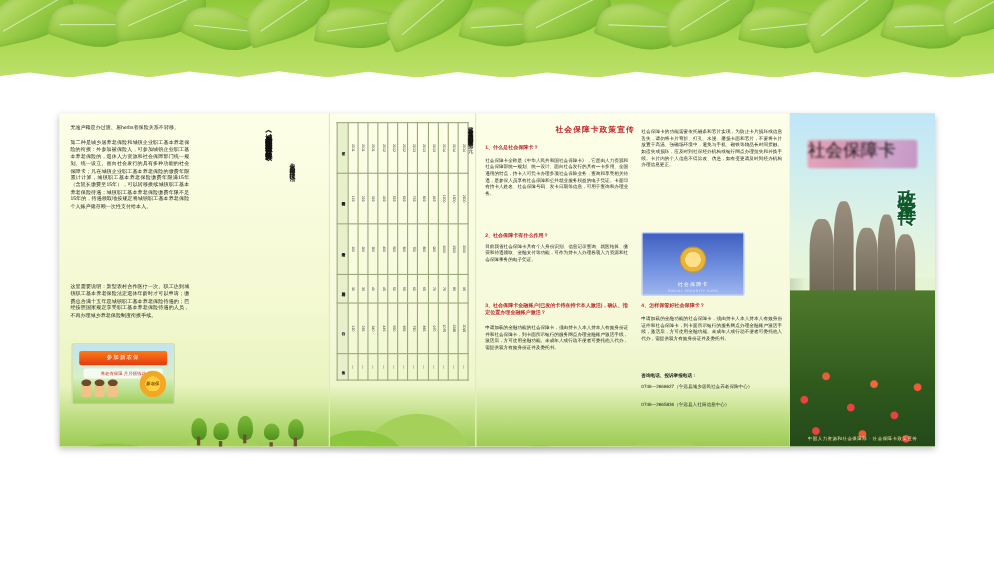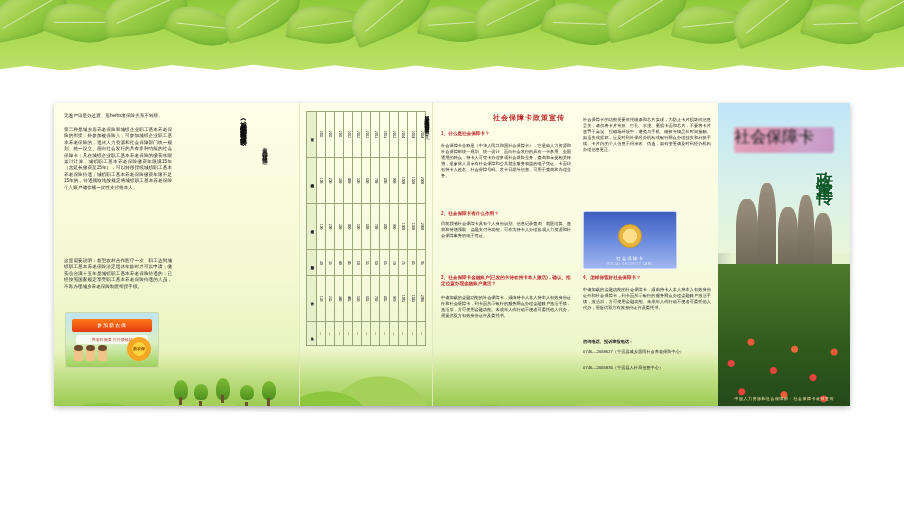--- a/index.html
+++ b/index.html
@@ -340,21 +340,21 @@
               </tr>
             </tbody>
         </table>
       </div>
       <div class="tbl-caption">城乡居民社会养老保险个人缴费档次与政府补贴标准对照表（单位：元）</div>
     </div>
 
     <div class="panel panel-right">
       <div class="grass"></div>
 
-      <div class="art-title" style="left:60px;top:10px;">社会保障卡政策宣传</div>
+      <div class="art-title" style="left:72px;top:10px;">社会保障卡政策宣传</div>
 
       <div class="q-title" style="left:8px;top:28px;width:130px;">1、什么是社会保障卡？</div>
       <div class="body-col" style="left:8px;top:40px;width:130px;">社会保障卡全称是《中华人民共和国社会保障卡》，它是由人力资源和社会保障部统一规划、统一设计、面向社会发行的具有一卡多用、全国通用的特点，持卡人可凭卡办理多项社会保险业务，查询和享受相关待遇，是参保人员享有社会保障和公共就业服务权益的电子凭证。卡面印有持卡人姓名、社会保障号码、发卡日期等信息，可用于查询和办理业务。</div>
       <div class="q-title" style="left:8px;top:108px;width:130px;">2、社会保障卡有什么作用？</div>
       <div class="body-col" style="left:8px;top:118px;width:130px;">目前我省社会保障卡具有个人身份识别、信息记录查询、就医结算、缴费和待遇领取、金融支付等功能，可作为持卡人办理各项人力资源和社会保障事务的电子凭证。</div>
 
       <div class="card-img">
         <div class="emblem"></div>
         <div class="cap">社会保障卡</div>
         <div class="cap-en">SOCIAL SECURITY CARD</div>

